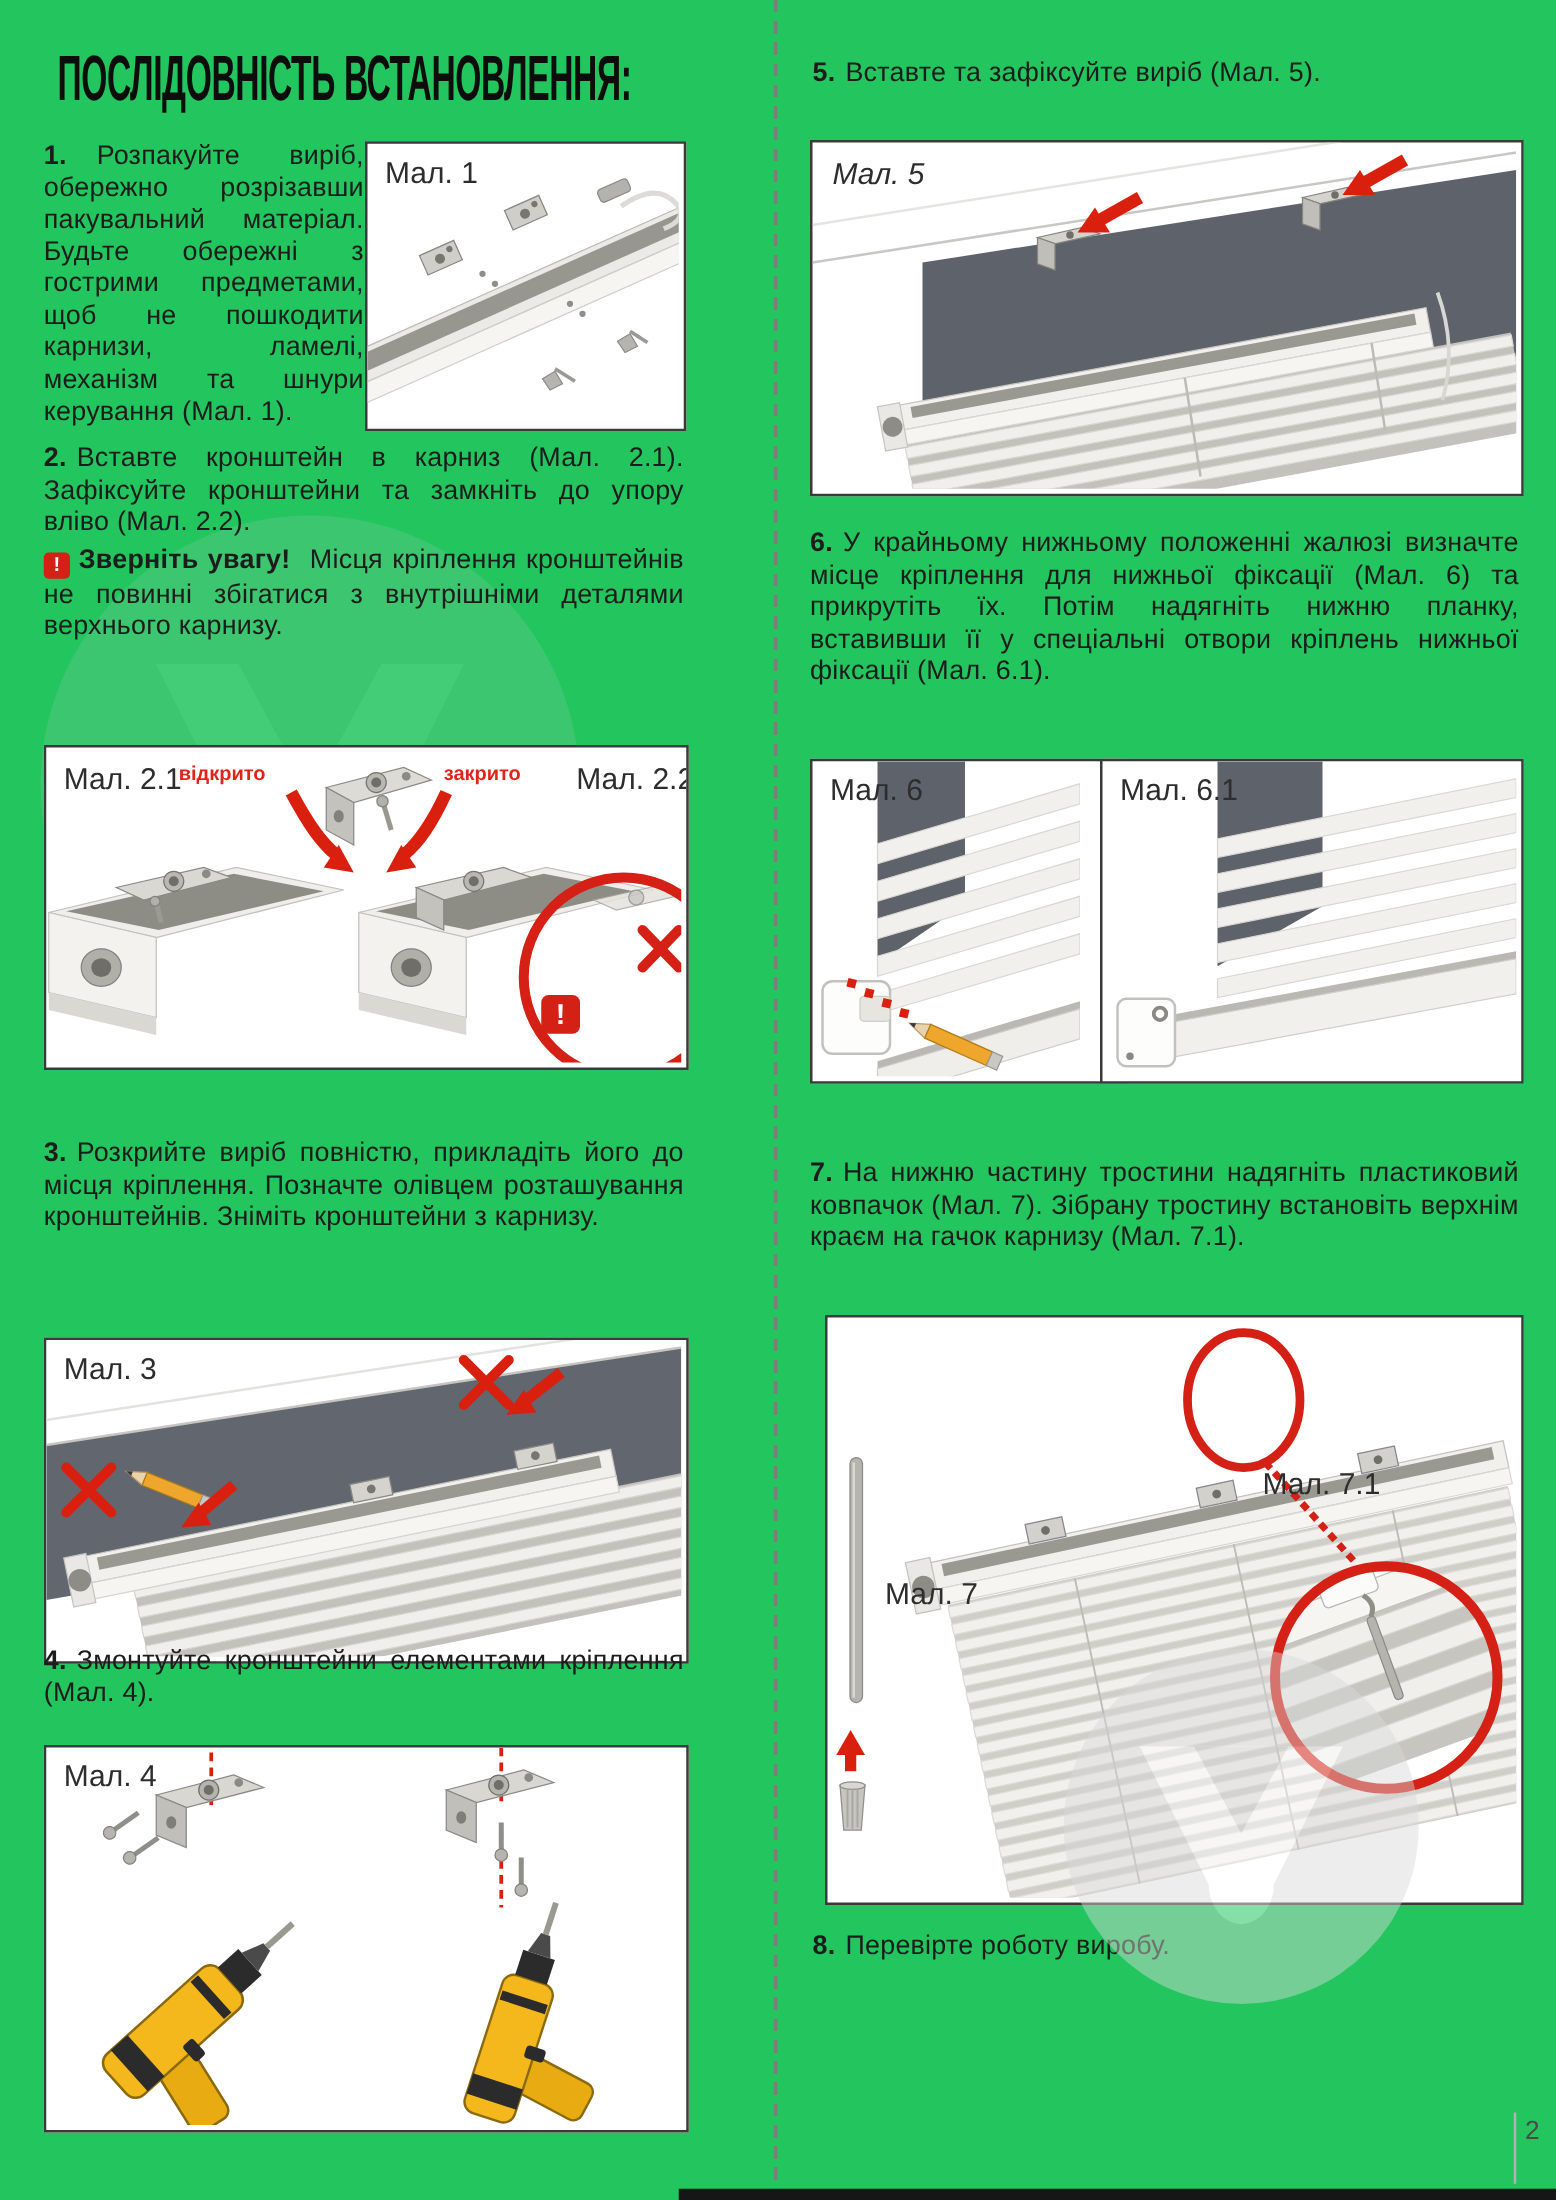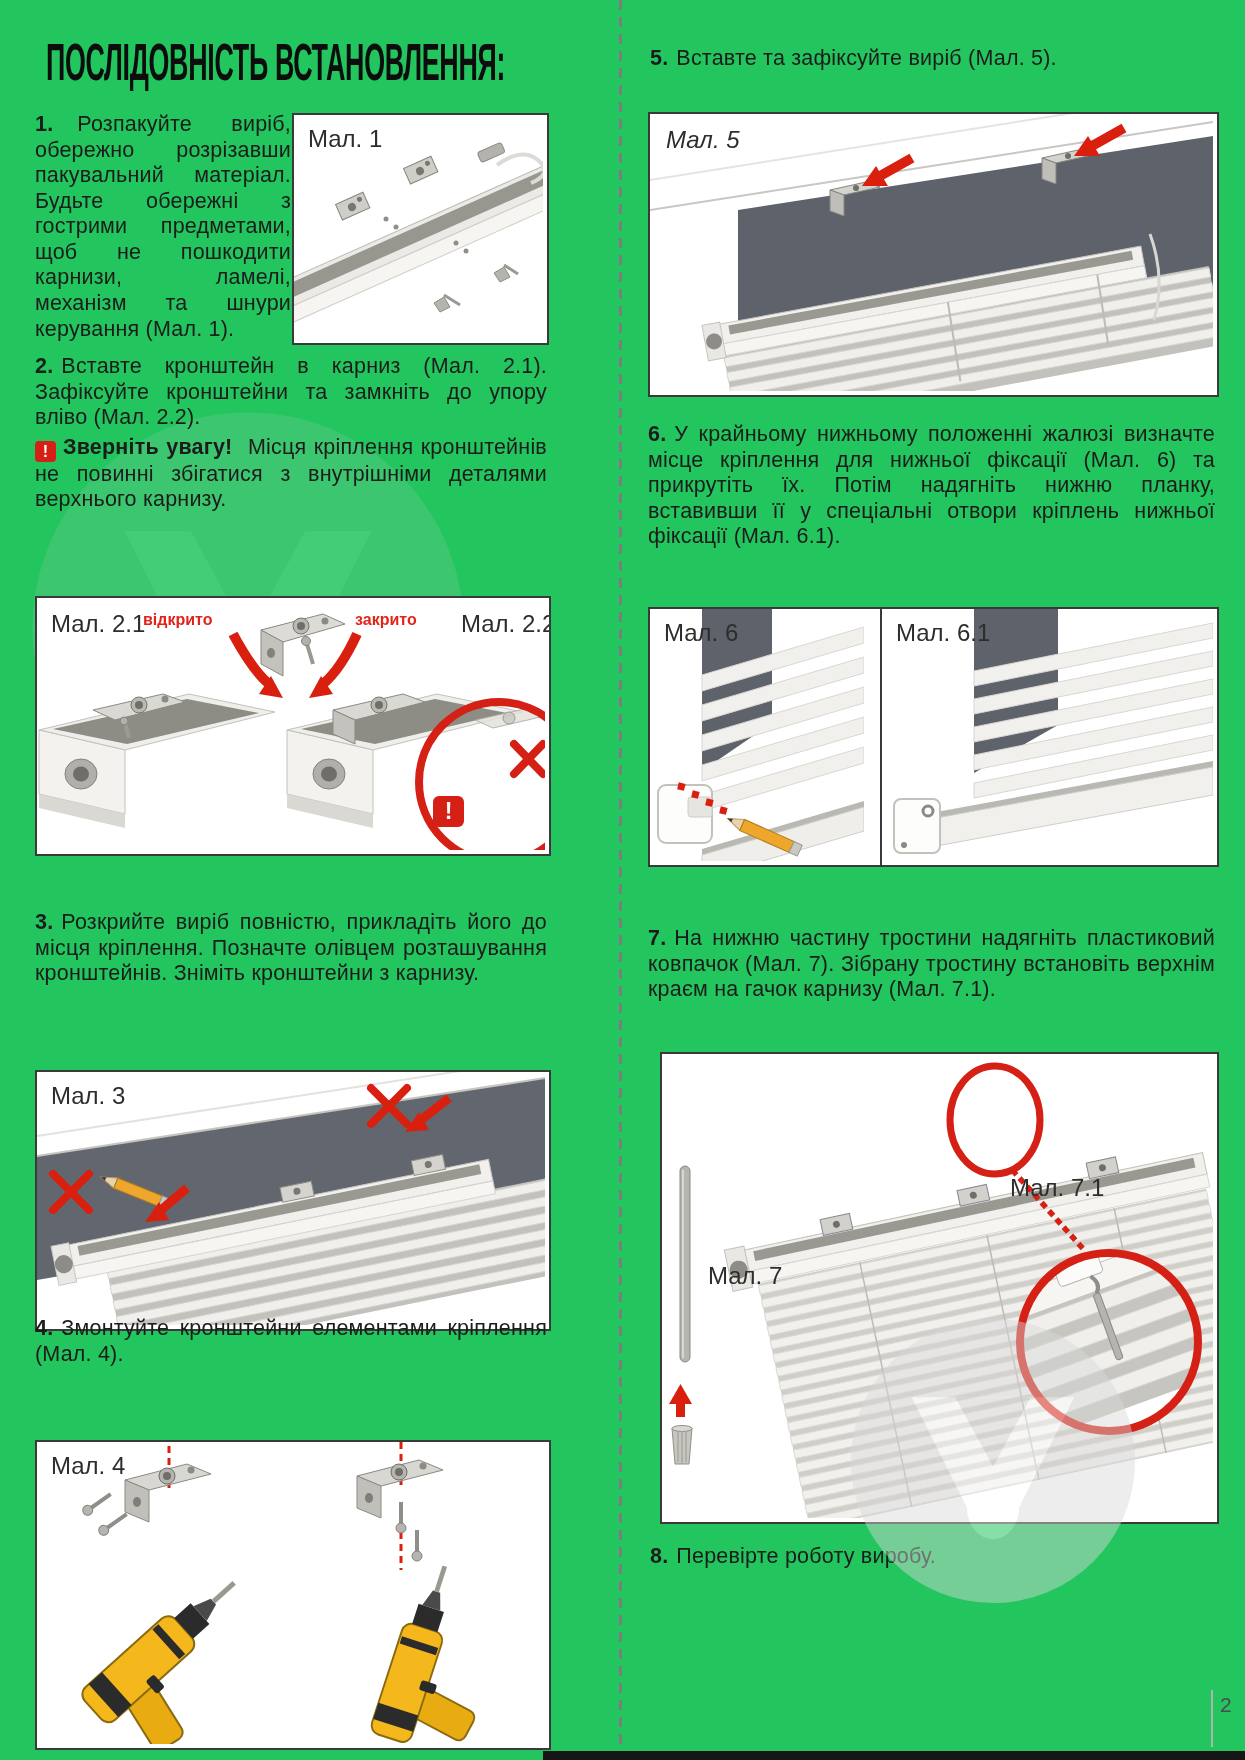--- a/index.html
+++ b/index.html
@@ -213,21 +213,21 @@
         <line x1="150" y1="116" x2="124" y2="138" stroke="#d9200f" stroke-width="9"></line>
         <polygon points="108,150 132,148 122,130" fill="#d9200f"></polygon>
       </g>
     </svg>
   </div>
 
   <div class="step" style="left:35px;top:1316px;width:512px;">
     <b>4.</b><span>Змонтуйте кронштейни елементами кріплення (Мал. 4).</span>
   </div>
 
-  <div class="fig" style="left:35px;top:1396px;width:512px;height:306px;margin-top:44px;">
+  <div class="fig" style="left:35px;top:1396px;width:512px;height:306px;">
     <span class="fig-label" style="left:14px;top:10px;">Мал. 4</span>
     <svg width="508" height="302" viewBox="0 0 508 302">
       <g transform="translate(88,14)">
         <line x1="44" y1="-10" x2="44" y2="32" stroke="#d9200f" stroke-width="3" stroke-dasharray="7 5"></line>
         <polygon points="0,24 62,8 86,18 24,34" fill="#d8d7d1" stroke="#8a8984"></polygon>
         <polygon points="0,24 24,34 24,66 0,56" fill="#c0bfb9" stroke="#8a8984"></polygon>
         <ellipse cx="12" cy="46" rx="4" ry="5" fill="#7f7e78"></ellipse>
         <circle cx="42" cy="20" r="8" fill="#b5b4ae" stroke="#6f6e68"></circle>
           <circle cx="42" cy="20" r="4" fill="#6f6e68"></circle>
         <circle cx="66" cy="14" r="3.5" fill="#8b8a84"></circle>

